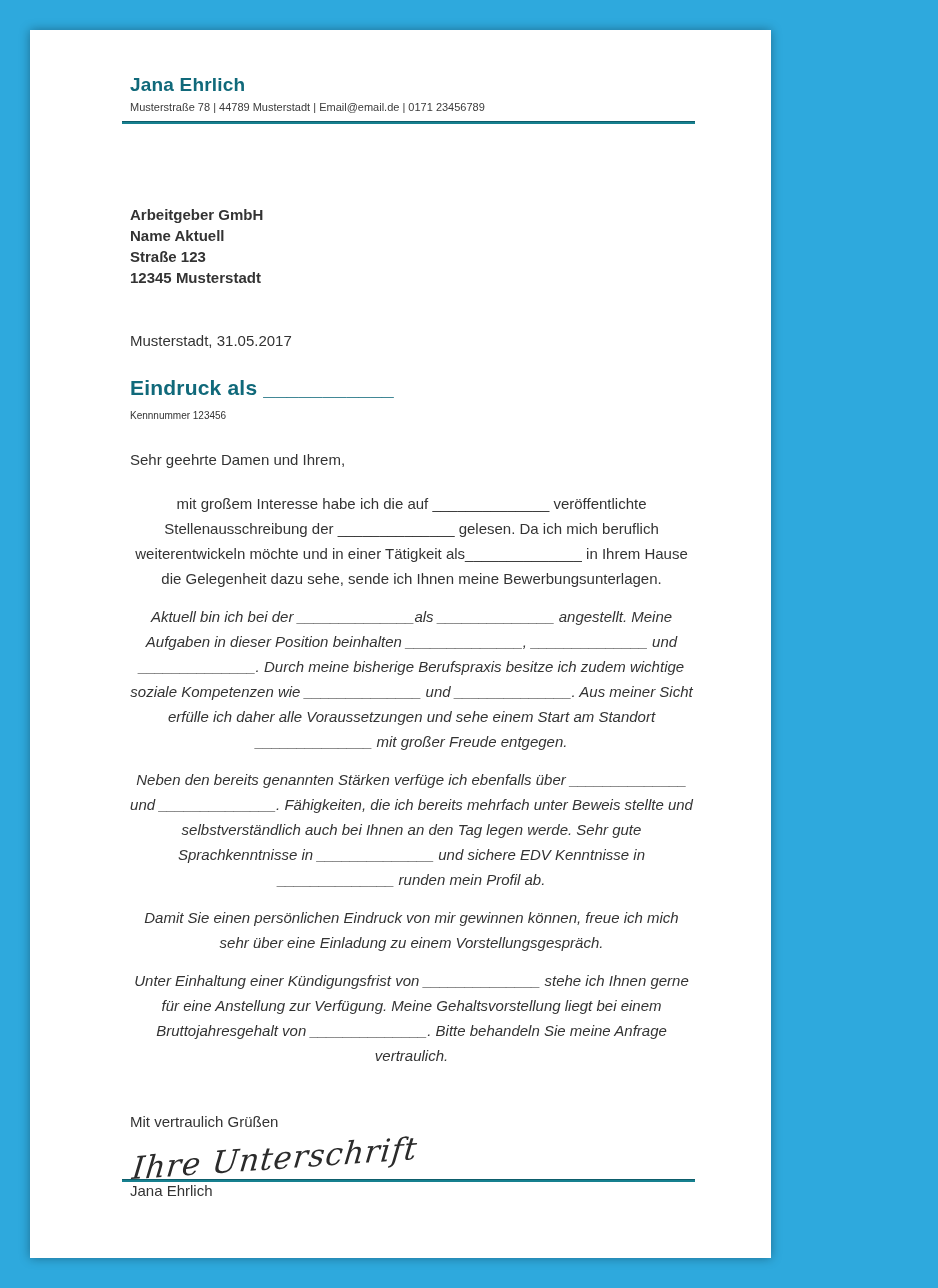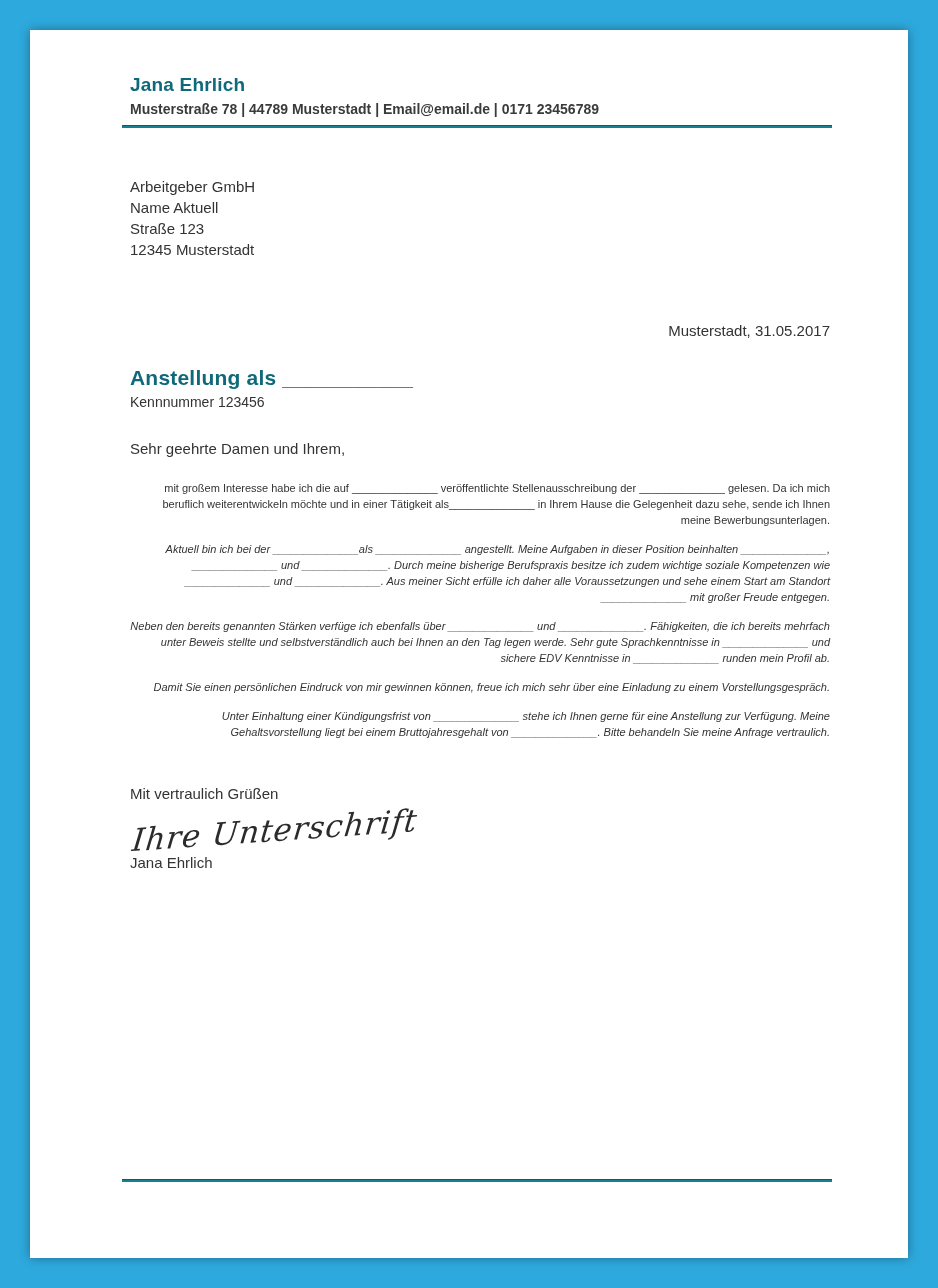--- a/index.html
+++ b/index.html
@@ -14,82 +14,82 @@
   body{
     background:var(--frame);
     font-family:"Liberation Sans","DejaVu Sans",sans-serif;
     color:var(--text);
     position:relative;
     overflow:hidden;
   }
   .sheet{
     position:absolute;
     left:30px; top:30px;
-    width:878px; height:1228px;
+    width:741px; height:1228px;
     background:#ffffff;
     box-shadow:0 0 10px rgba(0,0,0,0.35);
     padding:44px 78px 0 100px;
   }
   
   .sender-name{
     color:var(--accent);
     font-size:19px;
     font-weight:600;
     letter-spacing:.2px;
   }
   .sender-contact{
-    font-size:14px;
+    font-size:11px;
     color:#3a3a3a;
     margin-top:5px;
-    font-weight:bold;
   }
   .rule{
     height:3px;
     background:var(--rule);
     border-top:1px solid #0d5d6b;
   }
   .top-rule{
     margin-top:8px;
     margin-left:-8px;
     margin-right:-2px;
   }
   
   .recipient{
-    margin-top:48px;
+    margin-top:80px;
     font-size:15px;
     line-height:21px;
+    font-weight:bold;
   }
   
   .date{
-    text-align:right;
+    text-align:left;
     font-size:15px;
-    margin-top:62px;
+    margin-top:44px;
   }
   
   .subject{
     margin-top:27px;
     color:var(--accent);
     font-size:21px;
     font-weight:700;
     letter-spacing:.2px;
   }
   .ref{
-    font-size:14px;
-    margin-top:4px;
+    font-size:10px;
+    margin-top:10px;
   }
   
   .salutation{
     margin-top:30px;
     font-size:15px;
   }
   .body-par{
     margin-top:23px;
-    font-size:11px;
-    line-height:16px;
-    text-align:right;
+    font-size:15px;
+    line-height:25px;
+    text-align:center;
   }
   .body-par + .body-par{margin-top:13px;font-style:italic;}
   
   .closing{margin-top:45px;font-size:15px;}
   .signature{
     display:inline-block;
     font-family:"DejaVu Serif",serif;
     font-style:italic;
     font-size:31px;
     color:#2b2b2b;
@@ -120,21 +120,21 @@
 
   <div class="recipient">
     <div>Arbeitgeber GmbH</div>
     <div>Name Aktuell</div>
     <div>Straße 123</div>
     <div>12345 Musterstadt</div>
   </div>
 
   <div class="date">Musterstadt, 31.05.2017</div>
 
-  <h1 class="subject">Anstellung als ___________</h1>
+  <h1 class="subject">Eindruck als ___________</h1>
   <div class="ref">Kennnummer 123456</div>
 
   <p class="salutation">Sehr geehrte Damen und Ihrem,</p>
 
   <p class="body-par">mit großem Interesse habe ich die auf ______________ veröffentlichte Stellenausschreibung der ______________ gelesen. Da ich mich beruflich weiterentwickeln möchte und in einer Tätigkeit als______________ in Ihrem Hause die Gelegenheit dazu sehe, sende ich Ihnen meine Bewerbungsunterlagen.</p>
   <p class="body-par">Aktuell bin ich bei der ______________als ______________ angestellt. Meine Aufgaben in dieser Position beinhalten ______________, ______________ und ______________. Durch meine bisherige Berufspraxis besitze ich zudem wichtige soziale Kompetenzen wie ______________ und ______________. Aus meiner Sicht erfülle ich daher alle Voraussetzungen und sehe einem Start am Standort ______________ mit großer Freude entgegen.</p>
   <p class="body-par">Neben den bereits genannten Stärken verfüge ich ebenfalls über ______________ und ______________. Fähigkeiten, die ich bereits mehrfach unter Beweis stellte und selbstverständlich auch bei Ihnen an den Tag legen werde. Sehr gute Sprachkenntnisse in ______________ und sichere EDV Kenntnisse in ______________ runden mein Profil ab.</p>
   <p class="body-par">Damit Sie einen persönlichen Eindruck von mir gewinnen können, freue ich mich sehr über eine Einladung zu einem Vorstellungsgespräch.</p>
   <p class="body-par">Unter Einhaltung einer Kündigungsfrist von ______________ stehe ich Ihnen gerne für eine Anstellung zur Verfügung. Meine Gehaltsvorstellung liegt bei einem Bruttojahresgehalt von ______________. Bitte behandeln Sie meine Anfrage vertraulich.</p>
 

